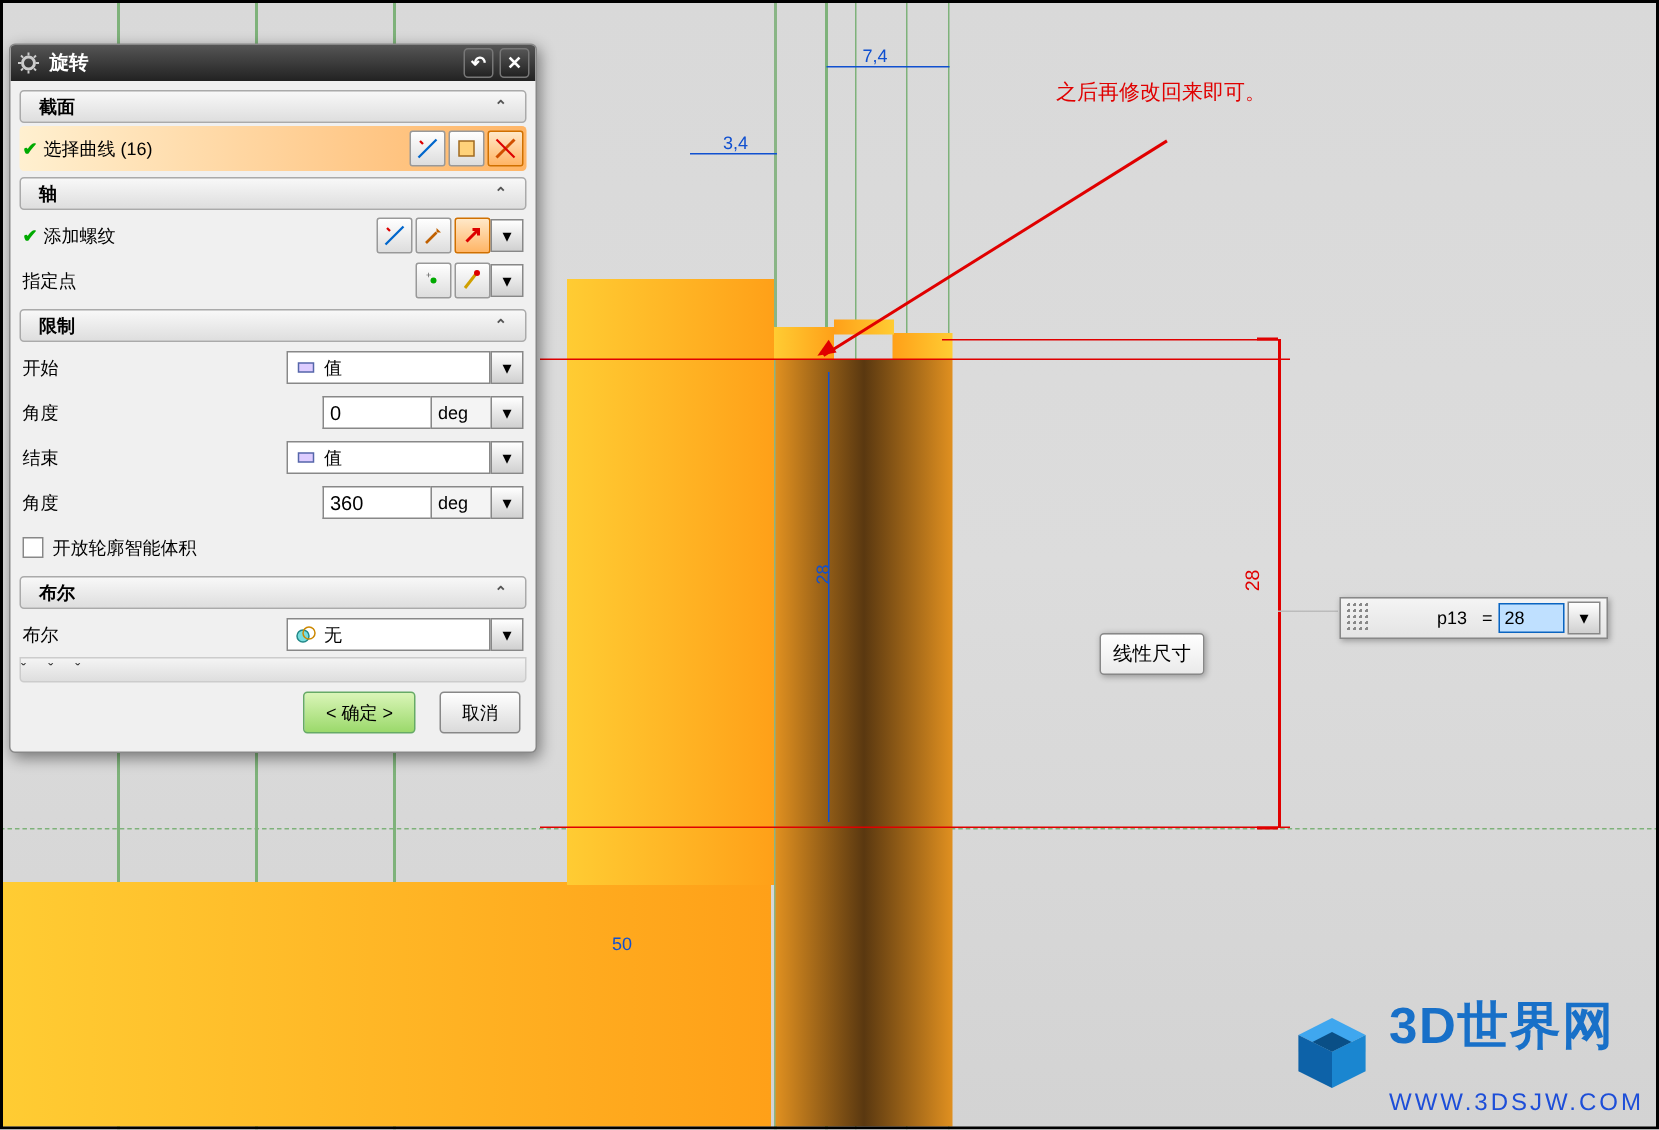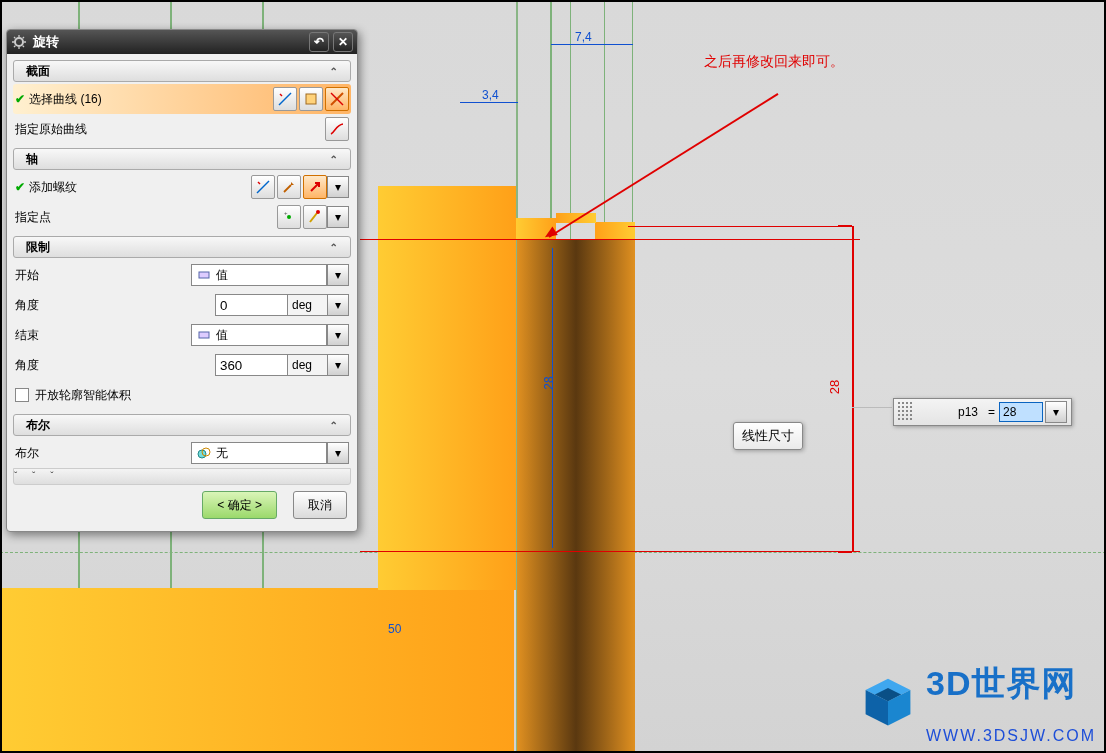--- a/index.html
+++ b/index.html
@@ -137,21 +137,21 @@
 <div style="position:absolute; left:544px; top:229px; width:0;height:0; border-right:12px solid #e00000; border-top:5px solid transparent; border-bottom:5px solid transparent; transform:rotate(-32deg);"></div>
 
 <div class="dim-line" style="left:551px; top:44px; width:82px; height:1px;"></div>
 <span class="blue-text" style="position:absolute; left:575px; top:30px;">7,4</span>
 <div class="dim-line" style="left:460px; top:102px; width:58px; height:1px;"></div>
 <span class="blue-text" style="position:absolute; left:482px; top:88px;">3,4</span>
 
 <div class="dim-line" style="left:552px; top:248px; width:1px; height:300px;"></div>
 <span class="blue-text" style="position:absolute; left:542px; top:376px; transform:rotate(-90deg);">28</span>
 
-<span class="blue-text" style="position:absolute; left:388px; top:622px;">50</span>
+<span class="blue-text" style="position:absolute; left:408px; top:622px;">50</span>
 
 <div style="position:absolute; left:704px; top:50px;">
   <div class="red-text">之后再修改回来即可。</div>
 </div>
 
 <div class="tooltip" style="left:733px; top:422px;">
   <span>线性尺寸</span>
 </div>
 
 <div class="pbox" style="left:893px; top:398px;">
@@ -191,28 +191,20 @@
             <rect x="3" y="3" width="10" height="10" fill="#ffd27a" stroke="#a06a20"></rect>
           </svg>
       </span>
       <span class="sq-btn active">
         <svg class="svgico" viewBox="0 0 16 16">
             <path d="M2 14L14 2" stroke="#d05000" stroke-width="2"></path>
             <path d="M2 2l12 12" stroke="#d00" stroke-width="1.4"></path>
           </svg>
       </span>
     </div>
-    <div class="row">
-      <span class="label">指定原始曲线</span>
-      <span class="sq-btn">
-        <svg class="svgico" viewBox="0 0 16 16">
-            <path d="M2 13c4-2 5-9 12-10" stroke="#d00" fill="none" stroke-width="1.5"></path>
-          </svg>
-      </span>
-    </div>
 
     <div class="section-hdr">
       <span>轴</span>
         <span class="chevron">⌃</span>
     </div>
     <div class="row">
       <span class="check">✔</span>
       <span class="label">添加螺纹</span>
       <span class="sq-btn">
         <svg class="svgico" viewBox="0 0 16 16">

